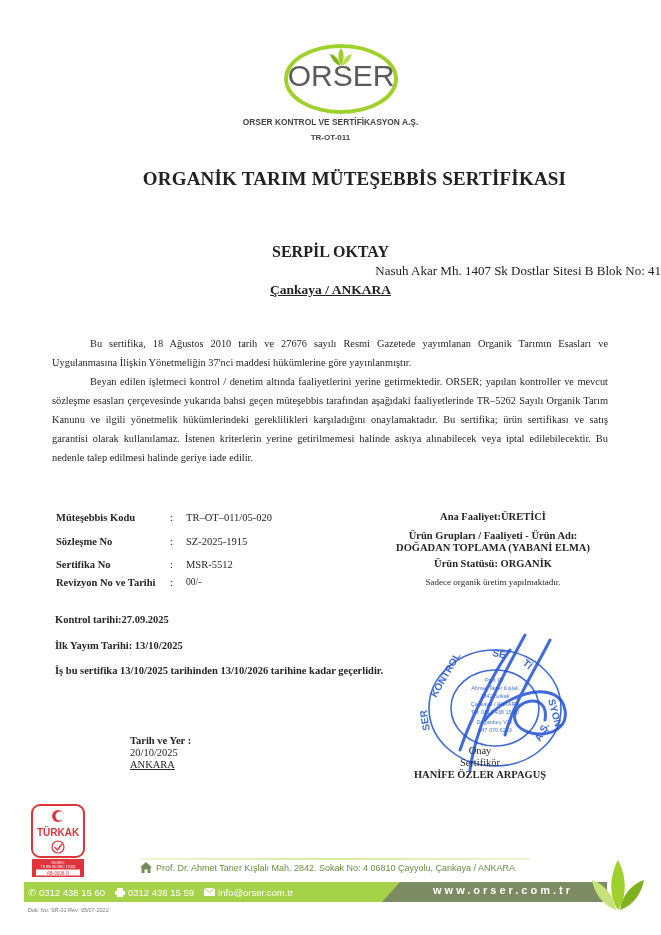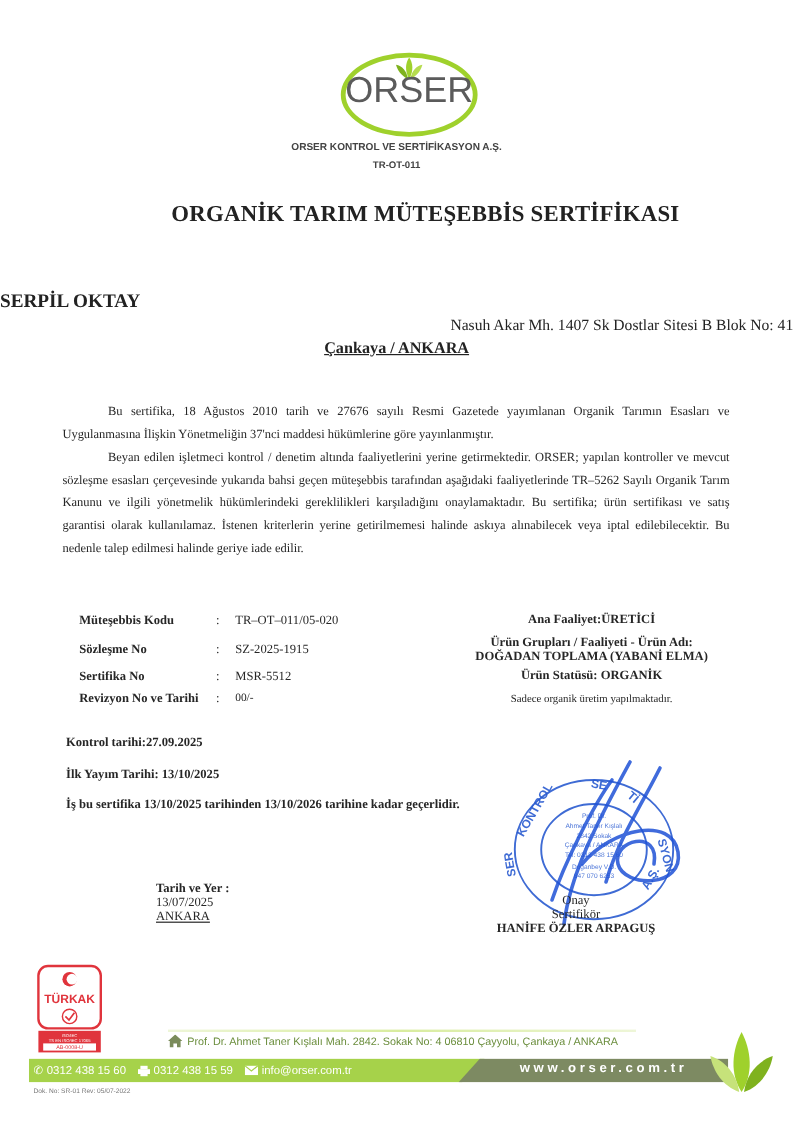--- a/index.html
+++ b/index.html
@@ -25,41 +25,41 @@
     .company-code {
       left: 0; top: 133px; width: 661px; text-align: center;
       font-family: "Liberation Sans", sans-serif; font-weight: bold; font-size: 8px; color: #444;
     }
 
     .doc-title {
       left: 0; top: 168px; width: 661px; text-align: center;
       font-weight: bold; font-size: 19px; letter-spacing: 0.2px; color: #222; padding-left: 48px;
     }
     .holder-name {
-      left: 0; top: 243px; width: 661px; text-align: left;
+      left: 0; top: 243px; width: 661px; text-align: center;
       font-weight: bold; font-size: 16px; color: #222;
     }
     .holder-address {
       left: 0; top: 263px; width: 661px; text-align: right;
       font-size: 13px; color: #222;
     }
     .holder-city {
       left: 0; top: 282px; width: 661px; text-align: center;
       font-weight: bold; font-size: 13.5px; text-decoration: underline; color: #222;
     }
 
     .para {
       left: 52px; width: 556px; font-size: 10.4px; line-height: 19px; color: #262626; text-align: justify;
     }
     .para .indent { display: inline-block; width: 38px; }
     .p1 { top: 334px; }
     .p2 { top: 372px; }
 
     
-    .detail-row { left: 66px; font-size: 10.5px; color: #262626; display: flex; }
+    .detail-row { left: 56px; font-size: 10.5px; color: #262626; display: flex; }
     .detail-label { width: 114px; font-weight: bold; }
     .detail-colon { width: 16px; }
     .detail-value { }
 
     .right-block { left: 368px; width: 250px; text-align: center; font-size: 10.5px; color: #262626; }
 
     .bold-line { left: 55px; font-weight: bold; font-size: 10.5px; color: #262626; }
 
     .date-place { left: 130px; width: 140px; font-size: 10.5px; line-height: 12px; color: #262626; }
     .date-place .t { font-weight: bold; }
@@ -147,21 +147,21 @@
 <div class="abs right-block" style="top:542px; font-weight:bold;">DOĞADAN TOPLAMA (YABANİ ELMA)</div>
 <div class="abs right-block" style="top:558px; font-weight:bold;">Ürün Statüsü: ORGANİK</div>
 <div class="abs right-block" style="top:577px; font-size:9px;">Sadece organik üretim yapılmaktadır.</div>
 
 <div class="abs bold-line" style="top:614px;">Kontrol tarihi:27.09.2025</div>
 <div class="abs bold-line" style="top:640px;">İlk Yayım Tarihi: 13/10/2025</div>
 <div class="abs bold-line" style="top:665px;">İş bu sertifika 13/10/2025 tarihinden 13/10/2026 tarihine kadar geçerlidir.</div>
 
 <div class="abs date-place" style="top:735px;">
   <div class="t">Tarih ve Yer :</div>
-  <div>13/07/2025</div>
+  <div>20/10/2025</div>
   <div class="u">ANKARA</div>
 </div>
 
 <svg class="abs stamp" viewBox="0 0 180 150">
   <g fill="none" stroke="#2a5bd0" stroke-width="1.6" opacity="0.9">
     <ellipse cx="95" cy="78" rx="66" ry="58"></ellipse>
     <ellipse cx="95" cy="78" rx="44" ry="38"></ellipse>
   </g>
   <g fill="#2a5bd0" font-family="Liberation Sans, sans-serif" font-weight="bold" font-size="10" opacity="0.9">
     <text x="36" y="68" transform="rotate(-60 36 68)">KONTROL</text>

